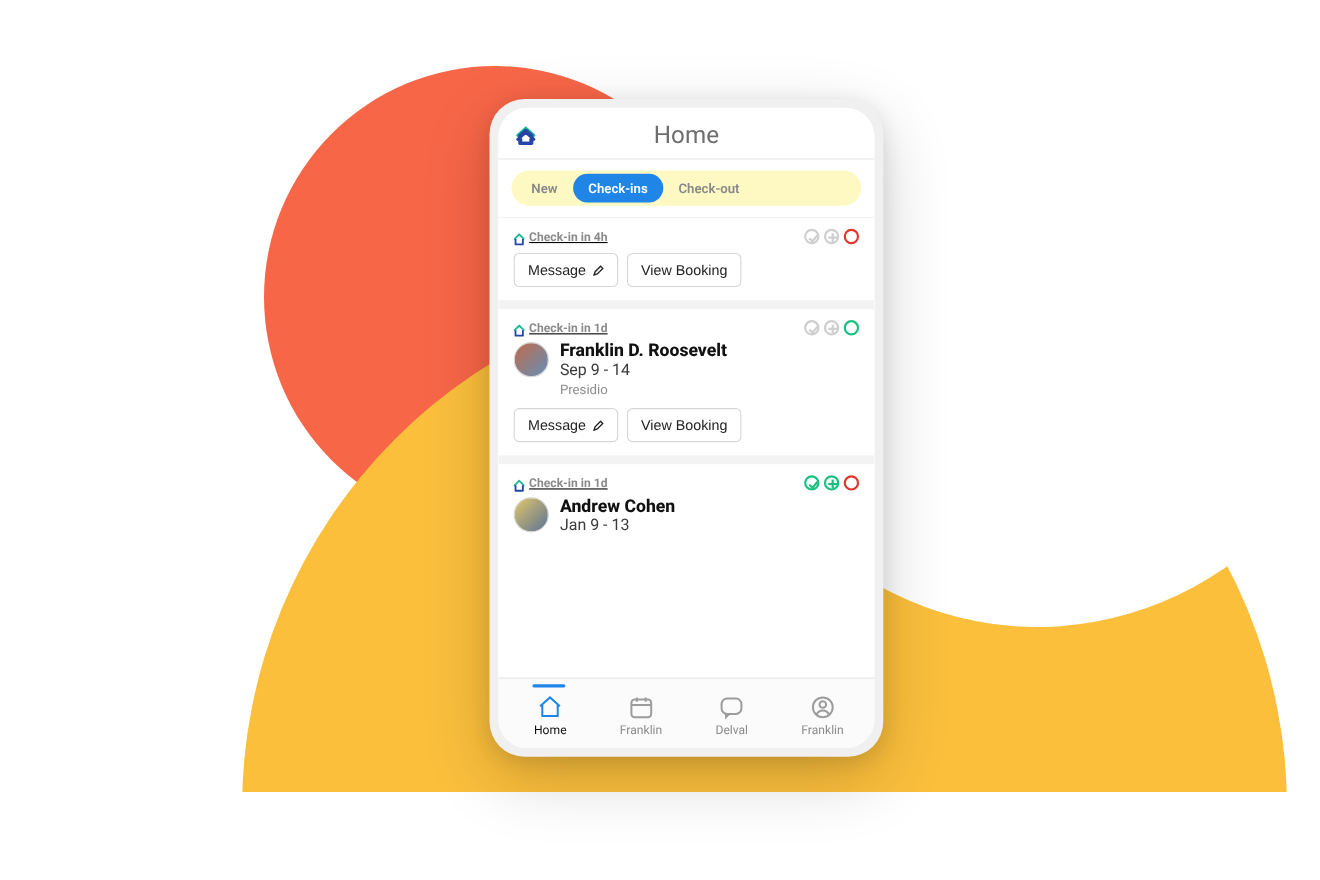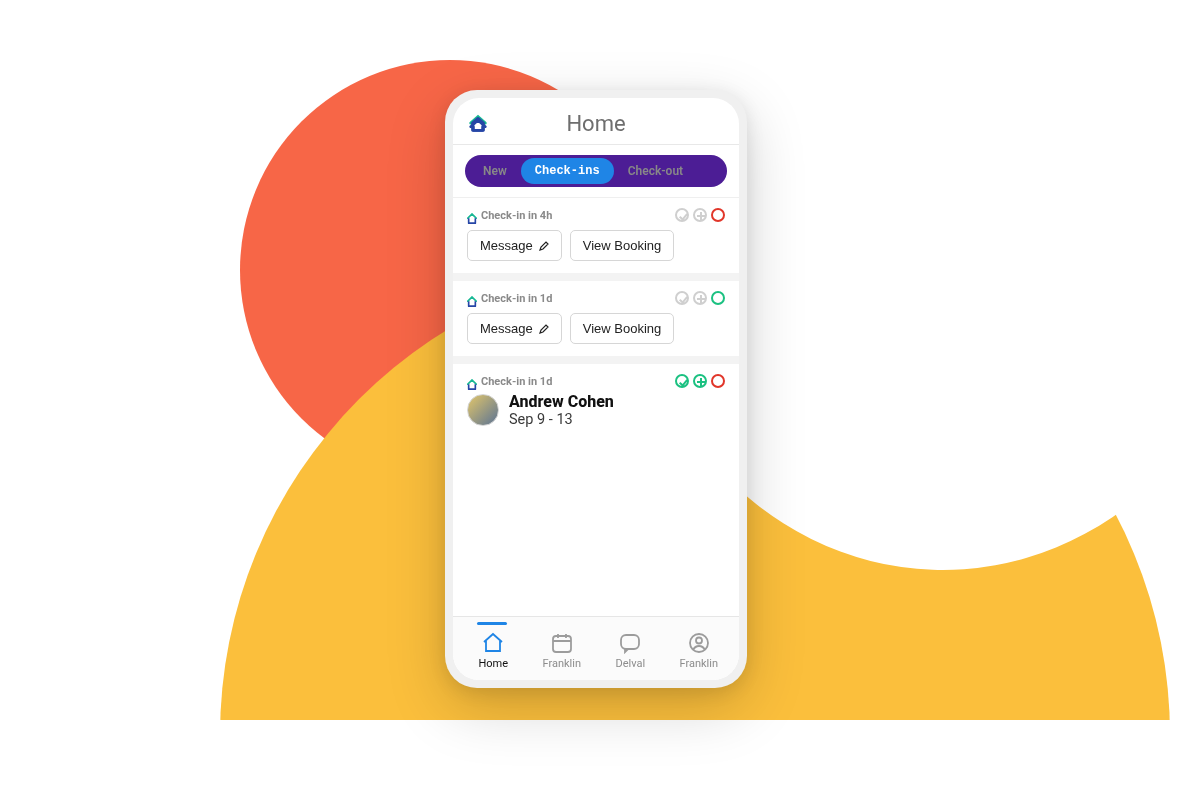--- a/index.html
+++ b/index.html
@@ -47,21 +47,21 @@
     left: 0;
     right: 0;
     height: 80px;
     background: #fff;
   }
   
   .phone {
     position: absolute;
     top: 90px;
     left: 445px;
-    width: 302px;
+    width: 358px;
     height: 598px;
     background: #f0f0f0;
     border-radius: 32px;
     box-shadow: 0 20px 60px rgba(0,0,0,0.18), 0 4px 18px rgba(0,0,0,0.10);
     padding: 8px;
   }
   .screen {
     width: 100%;
     height: 100%;
     background: #fff;
@@ -90,21 +90,21 @@
     position: absolute;
     left: 50%;
     transform: translateX(-50%);
   }
   
   .seg-wrap {
     padding: 10px 12px;
     background: #fff;
   }
   .seg {
-    background: #4c1d95;
+    background: #fef9c3;
     border-radius: 18px;
     height: 32px;
     display: flex;
     align-items: center;
     padding: 0 4px;
     overflow: hidden;
     white-space: nowrap;
   }
   .seg-item {
     font-size: 12px;
@@ -113,37 +113,37 @@
     height: 26px;
     line-height: 26px;
     border-radius: 14px;
     color: #888;
     cursor: pointer;
     flex-shrink: 0;
   }
   .seg-item.active {
     background: #1f85e6;
     color: #fff;
-    font-family: Liberation Mono, monospace;
   }
   
   .list {
     flex: 1;
     overflow: hidden;
     background: #fff;
   }
   .card {
     border-top: 1px solid #efefef;
     padding: 10px 14px 12px 14px;
   }
   .card-top {
     display: flex;
-    align-items: flex-end;
+    align-items: center;
     justify-content: space-between;
     margin-bottom: 4px;
+    text-decoration: underline;
   }
   .status-left {
     display: flex;
     align-items: center;
     gap: 4px;
   }
   .mini-house {
     width: 10px; height: 12px; display:inline-block;
   }
   .status-text {
@@ -352,20 +352,28 @@
                 </svg>
             </span>
             <span class="status-text">Check-in in 1d</span>
           </div>
           <div class="status-icons">
             <span class="si si-gray si-check"></span>
             <span class="si si-gray si-plus"></span>
             <span class="si si-green"></span>
           </div>
         </div>
+        <div class="guest-row">
+          <div class="avatar av2"></div>
+          <div>
+            <div class="guest-name">Franklin D.  Roosevelt</div>
+            <div class="guest-dates">Sep 9 - 14</div>
+            <div class="guest-prop">Presidio</div>
+          </div>
+        </div>
         <div class="card-actions">
           <button class="btn">
             <span>Message</span>
             <svg class="pencil" viewBox="0 0 10 10">
                 <path d="M1 9 L2 6 L7 1 L9 3 L4 8 Z" fill="none" stroke="#222" stroke-width="1.2"></path>
               </svg>
           </button>
           <button class="btn">View Booking</button>
         </div>
       </div>
@@ -384,21 +392,21 @@
           <div class="status-icons">
             <span class="si si-green si-check"></span>
             <span class="si si-green si-plus"></span>
             <span class="si si-red"></span>
           </div>
         </div>
         <div class="guest-row">
           <div class="avatar av3"></div>
           <div>
             <div class="guest-name">Andrew Cohen</div>
-            <div class="guest-dates">Sep 9 - 13</div>
+            <div class="guest-dates">Jan 9 - 13</div>
           </div>
         </div>
       </div>
 
     </div>
 
     <div class="tabbar">
       <div class="tab active">
         <svg class="tab-icon" viewBox="0 0 24 24">
             <path d="M3 11 L12 3 L21 11 M5 10 V20 H19 V10"></path>

